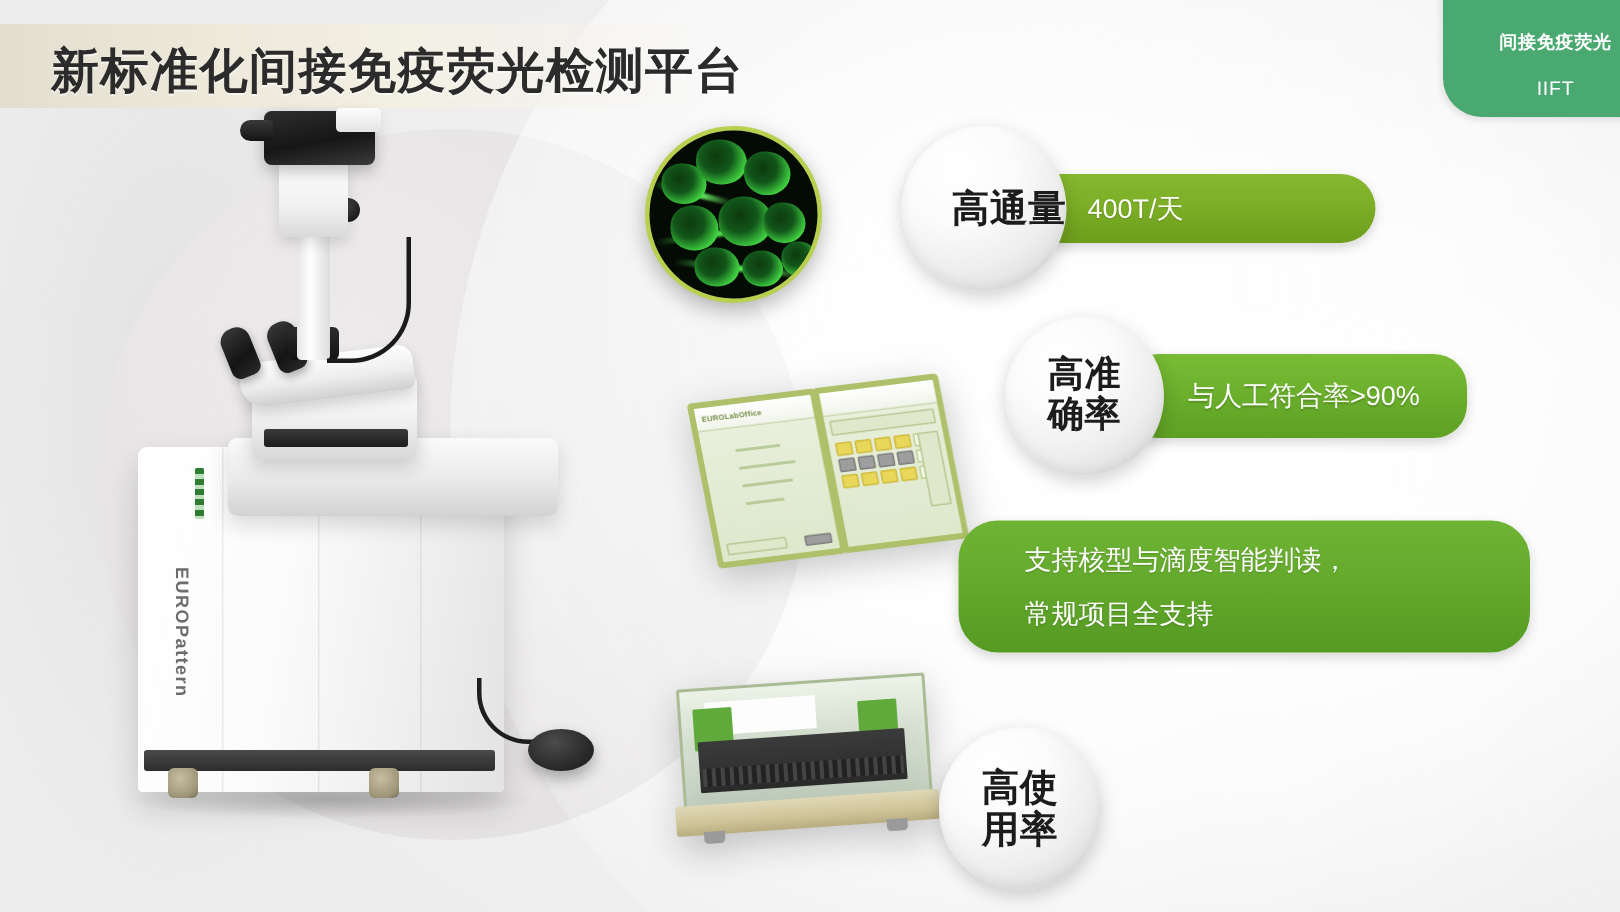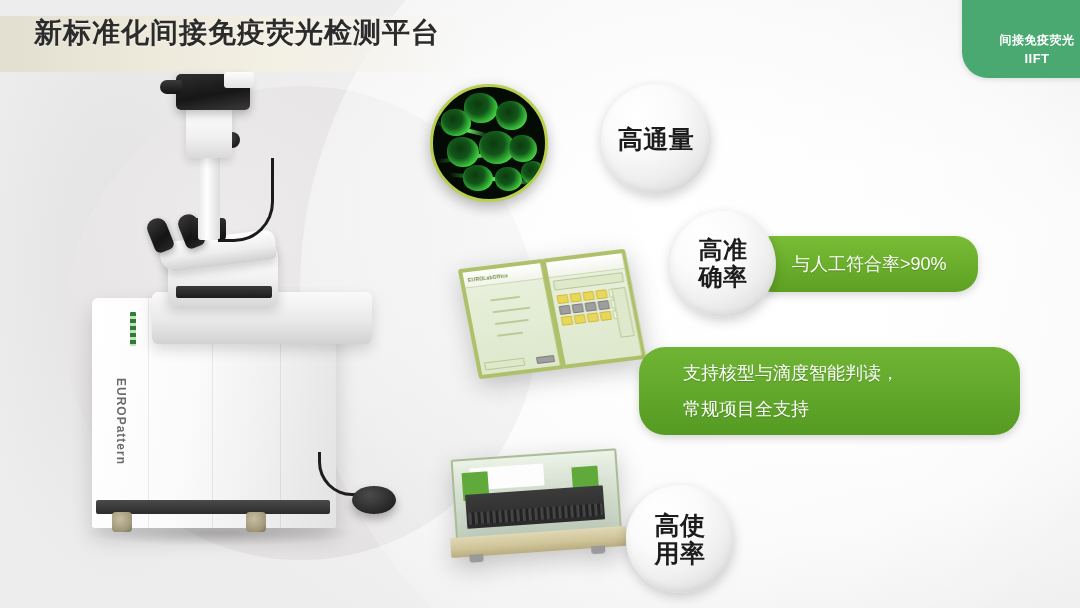--- a/index.html
+++ b/index.html
@@ -43,22 +43,22 @@
 
   
   .title-band {
     position: absolute;
     left: 0; top: 16px;
     width: 474px; height: 56px;
     background: linear-gradient(90deg, #e2ded0 0%, #ece8da 28%, #f3f0e4 58%, rgba(246,244,238,.45) 86%, rgba(246,245,242,0) 100%);
   }
   .title-text {
     position: absolute;
-    left: 34px; top: 14px;
-    font-size: 28px;
+    left: 34px; top: 26px;
+    font-size: 32px;
     font-weight: bold;
     letter-spacing: 1px;
     color: #2b2b2b;
     text-shadow: 0 1px 0 rgba(255,255,255,.6);
     white-space: nowrap;
   }
 
   
   .corner-badge {
     position: absolute;
@@ -68,21 +68,21 @@
     border-bottom-left-radius: 26px;
     box-shadow: -1px 2px 5px rgba(0,0,0,.10);
     display: flex;
     flex-direction: column;
     align-items: center;
     justify-content: flex-end;
     padding-bottom: 12px;
     color: #ffffff;
   }
   .corner-badge .cb-cn { font-size: 12px; font-weight: bold; letter-spacing: .5px; }
-  .corner-badge .cb-en { font-size: 13px; font-weight: bold; margin-top: 2px; letter-spacing: .5px; }
+  .corner-badge .cb-en { font-size: 13px; font-weight: normal; margin-top: 14px; letter-spacing: .5px; }
 
   
   .feature {
     position: absolute;
     display: flex;
     align-items: center;
   }
   .f-circle {
     position: relative;
     z-index: 3;
@@ -108,21 +108,21 @@
     justify-content: center;
     color: #ffffff;
     font-weight: normal;
     box-shadow: 0 3px 8px rgba(0,0,0,.16);
     text-shadow: 0 1px 1px rgba(0,0,0,.18);
   }
   .f-pill .pl { white-space: nowrap; }
 
   
   #feat-1 { left: 601px; top: 84px; }
-  #feat-1 .f-circle { width: 110px; height: 110px; font-size: 25px; }
+  #feat-1 .f-circle { width: 110px; height: 110px; font-size: 25px; align-items: flex-end; }
   #feat-1 .f-pill {
     margin-left: -26px;
     width: 232px; height: 46px;
     border-radius: 23px;
     padding-left: 40px;
     font-size: 18px;
     background: linear-gradient(180deg, #86b92f 0%, #7cae26 45%, #6d9d1c 100%);
   }
 
   
@@ -524,20 +524,23 @@
     </div>
     <div class="inst-base"></div>
     <div class="inst-foot l"></div>
     <div class="inst-foot r"></div>
   </div>
 
   <div class="feature" id="feat-1">
     <div class="f-circle">
       <span>高通量</span>
     </div>
+    <div class="f-pill">
+      <span class="pl">400T/天</span>
+    </div>
   </div>
 
   <div class="feature" id="feat-2">
     <div class="f-circle">
       <span>高准</span>
       <span>确率</span>
     </div>
     <div class="f-pill">
       <span class="pl">与人工符合率&gt;90%</span>
     </div>

